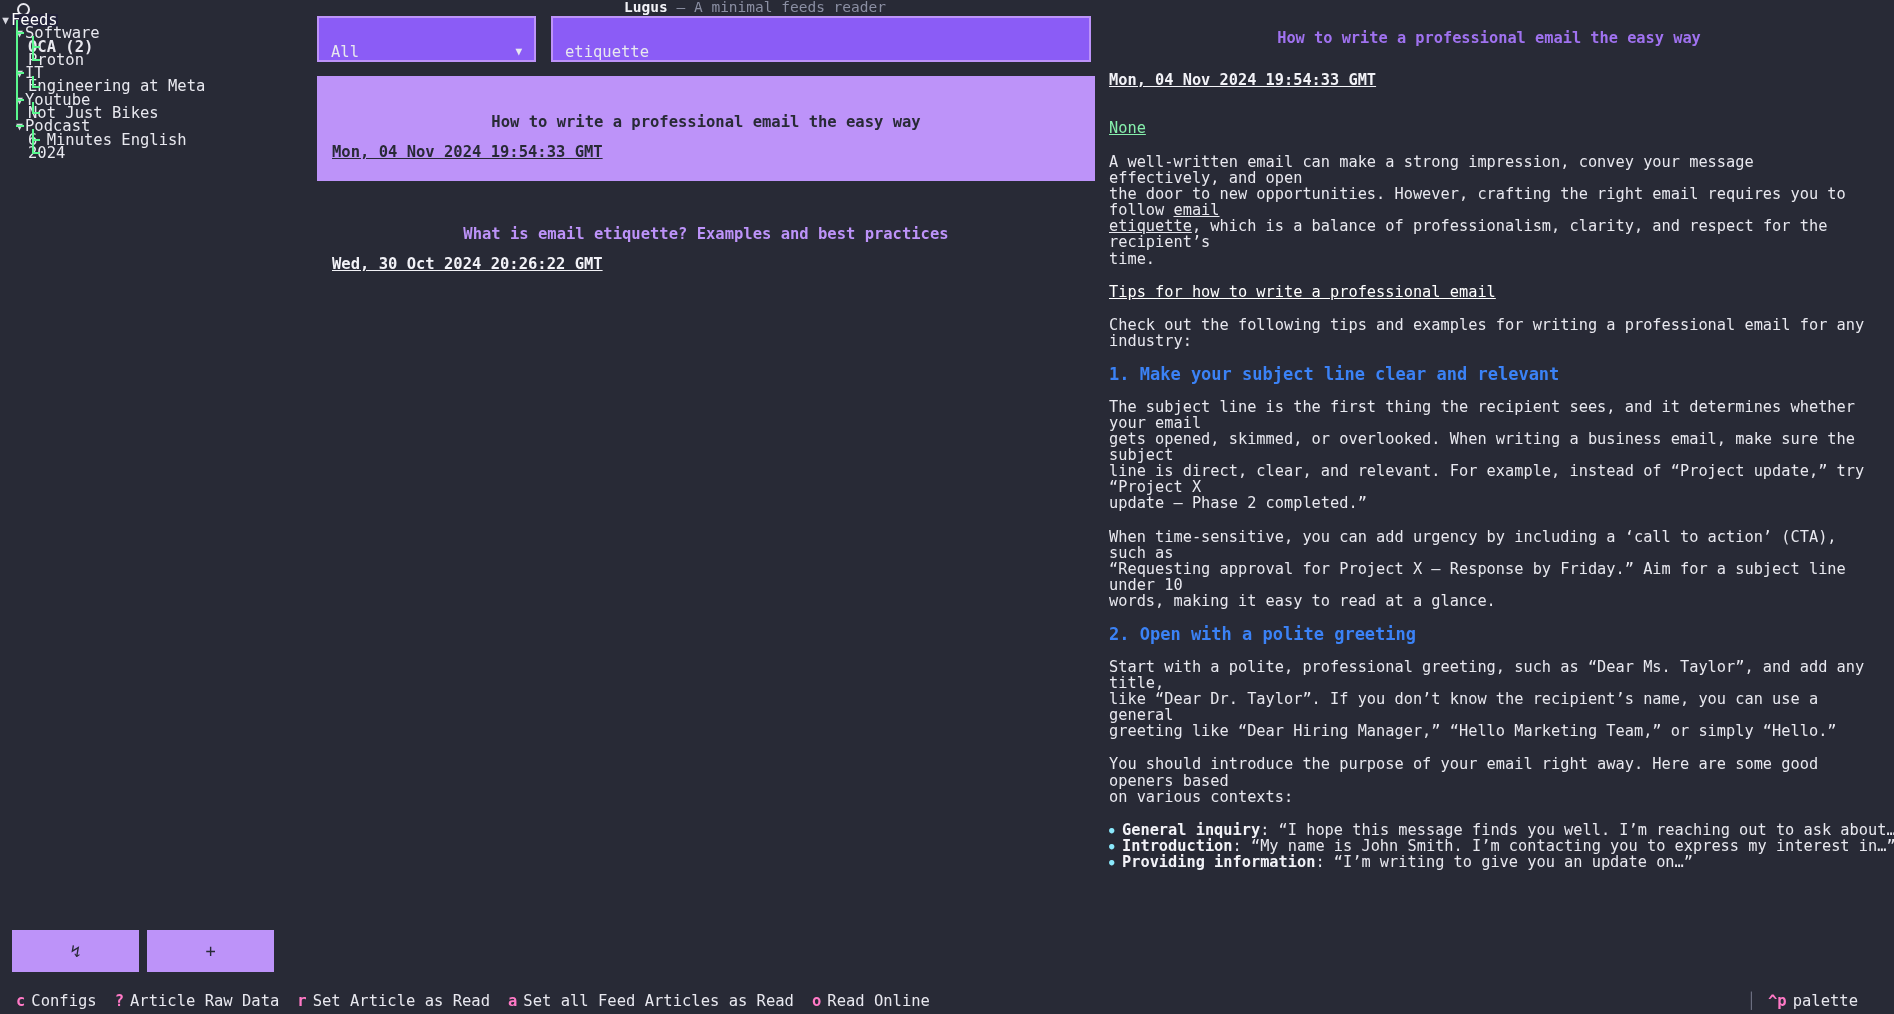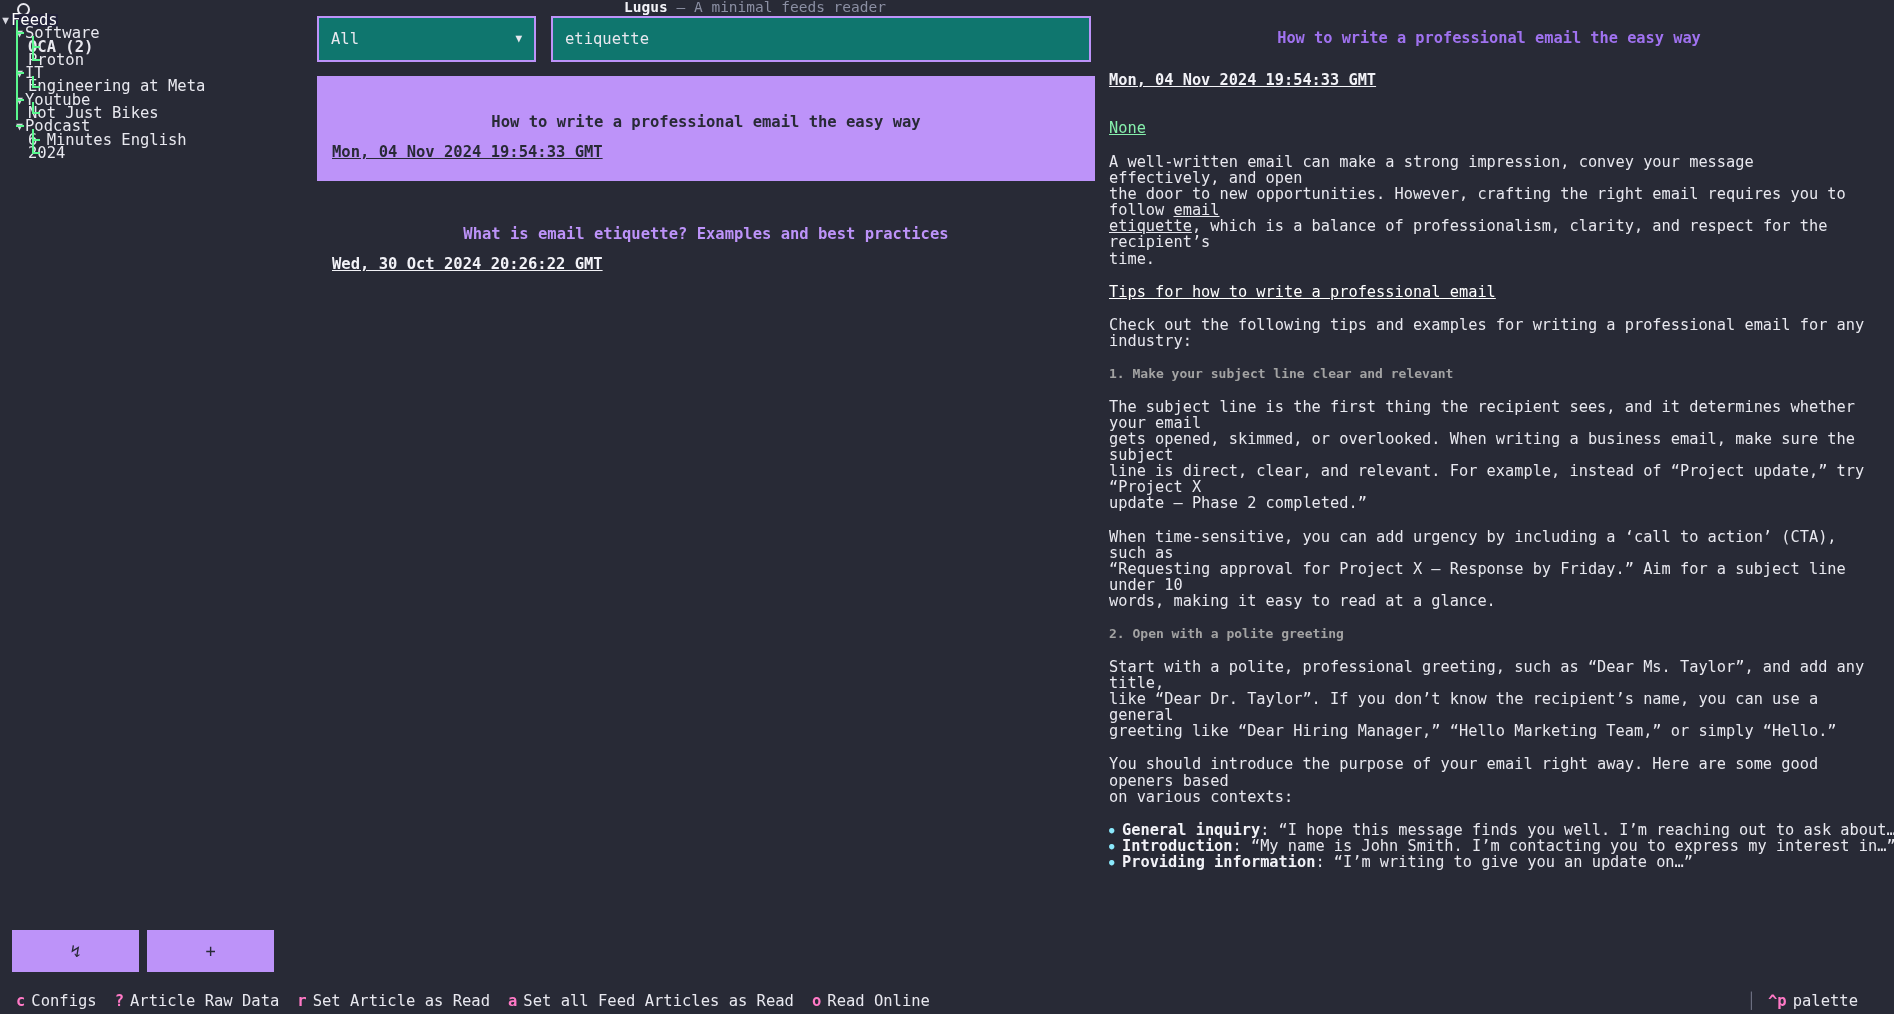--- a/index.html
+++ b/index.html
@@ -37,27 +37,27 @@
 
   
   .sbtn { position: absolute; background: #bd93f9; color: #282a36;
           display: flex; align-items: center; justify-content: center;
           font-size: 17px; height: 42px; }
   #btn-refresh { left: 12px; top: 930px; width: 127px; }
   #btn-add { left: 147px; top: 930px; width: 127px; }
 
   
   #middle { position: absolute; left: 309px; top: 0; width: 775px; height: 1000px; }
-  .field { position: absolute; border: 2px solid #bd93f9; background: #0f766e;
-           display: flex; align-items: center; }
+  .field { position: absolute; border: 2px solid #bd93f9; background: #8b5cf6;
+           display: flex; align-items: flex-end; }
   #filter-select { left: 8px; top: 16px; width: 219px; height: 46px;
                    padding: 0 12px; justify-content: space-between; }
   #filter-select .val { color: #e8e8ef; font-size: 15.5px; }
   #filter-select .chev { color: #e8e8ef; font-size: 11px; }
-  #search-input { left: 242px; top: 16px; width: 540px; height: 46px; padding: 12px 12px; }
+  #search-input { left: 242px; top: 16px; width: 540px; height: 46px; padding: 0 12px; }
   #search-input .val { color: #e8e8ef; font-size: 15.5px; }
 
   .article { position: absolute; left: 8px; width: 778px; }
   .article.selected { background: #bd93f9; }
   .article .a-title { text-align: center; font-weight: bold; font-size: 15.5px;
                       white-space: nowrap; }
   .article .a-date { font-weight: bold; font-size: 15.5px; text-decoration: underline;
                      padding-left: 15px; white-space: nowrap; }
   .article.selected .a-title,
   .article.selected .a-date { color: #282a36; }
@@ -69,21 +69,21 @@
            overflow: hidden; }
   #right-inner { position: absolute; left: 14px; top: 30px; width: 760px; }
   .r-title { color: #a072f0; font-weight: bold; font-size: 15.3px; text-align: center;
              margin-bottom: 26px; }
   .r-date { color: #f2f2f7; font-weight: bold; font-size: 15.3px;
             text-decoration: underline; margin-bottom: 32px; }
   .r-link { color: #86efac; font-size: 15.3px; text-decoration: underline;
             margin-bottom: 18px; }
   .r-p { color: #e8e8ef; font-size: 15.3px; line-height: 16.1px; margin-bottom: 17px;
          white-space: pre-wrap; }
-  .r-h { color: #a3a3a3; font-weight: bold; font-size: 13px; margin-bottom: 17px; }
+  .r-h { color: #3b82f6; font-weight: bold; font-size: 17px; margin-bottom: 17px; }
   .r-sec { color: #ffffff; font-size: 15.3px; text-decoration: underline;
            margin-bottom: 17px; }
   .r-p u { text-decoration: underline; }
   .r-list { list-style: none; margin-bottom: 17px; }
   .r-list li { color: #e8e8ef; font-size: 15.3px; line-height: 16.1px;
                white-space: nowrap; }
   .r-list li::before { content: "\25CF"; color: #8be9fd; font-size: 9px;
                        display: inline-block; width: 13px; vertical-align: 2px; }
   .r-list li b { color: #f2f2f7; }
 

